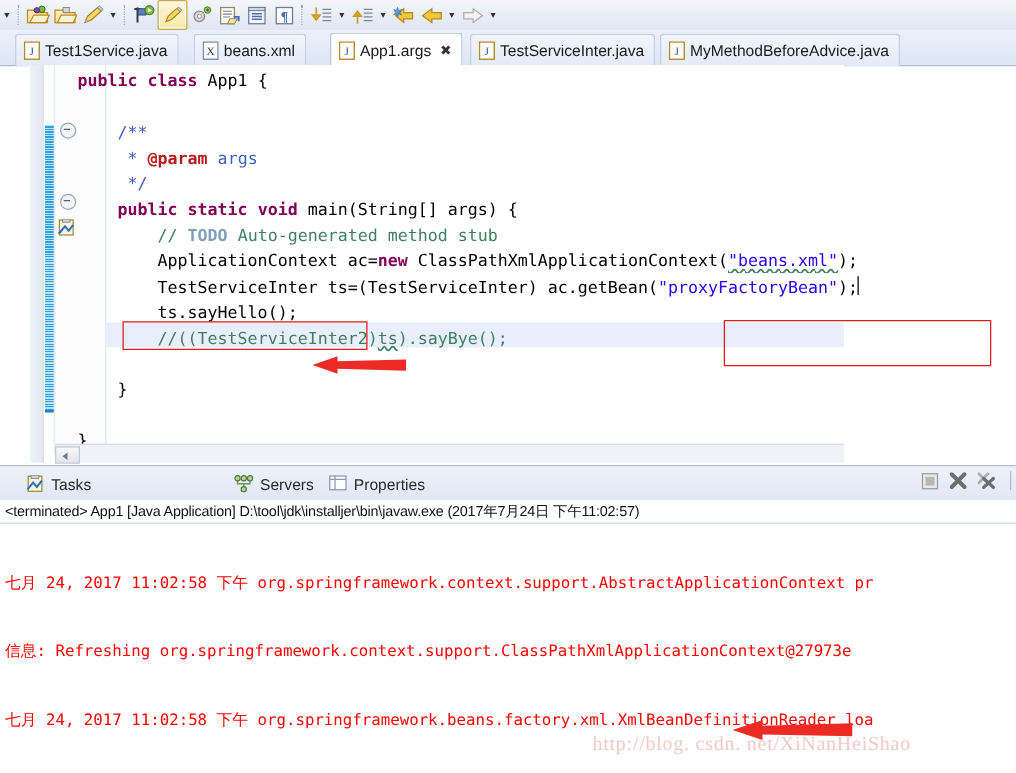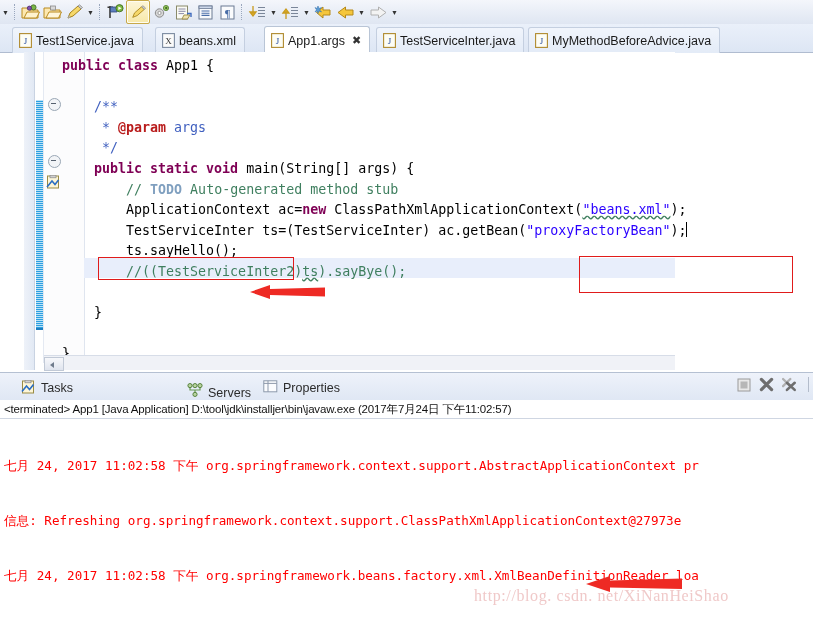--- a/index.html
+++ b/index.html
@@ -376,21 +376,21 @@
         <svg width="14" height="13" viewBox="0 0 14 13">
             <rect x="0.6" y="0.6" width="12.8" height="9.5" rx="1" fill="#4a7fc1" stroke="#27456e" stroke-width="1.1"></rect>
             <rect x="2.2" y="2.2" width="9.6" height="6.4" fill="#d8e6f7"></rect>
             <path d="M4.5 11.8 H9.5" stroke="#27456e" stroke-width="1.4"></path>
           </svg>
       </span>
       <span>Console</span>
       <span class="bclose">✖</span>
     </div>
 
-    <div class="btab" style="left:180px;align-items:flex-end;">
+    <div class="btab" style="left:180px;">
       <span>
         <svg width="16" height="14" viewBox="0 0 16 14">
             <path d="M3 4 V7 H13 V4 M8 7 V10" stroke="#6b9a56" stroke-width="1.2" fill="none"></path>
             <circle cx="3" cy="2.6" r="2.1" fill="#b7d39e" stroke="#4e7a33" stroke-width="0.9"></circle>
             <circle cx="13" cy="2.6" r="2.1" fill="#b7d39e" stroke="#4e7a33" stroke-width="0.9"></circle>
             <circle cx="8" cy="11.4" r="2.1" fill="#b7d39e" stroke="#4e7a33" stroke-width="0.9"></circle>
             <circle cx="8" cy="2.6" r="2.1" fill="#b7d39e" stroke="#4e7a33" stroke-width="0.9"></circle>
           </svg>
       </span>
       <span>Servers</span>

